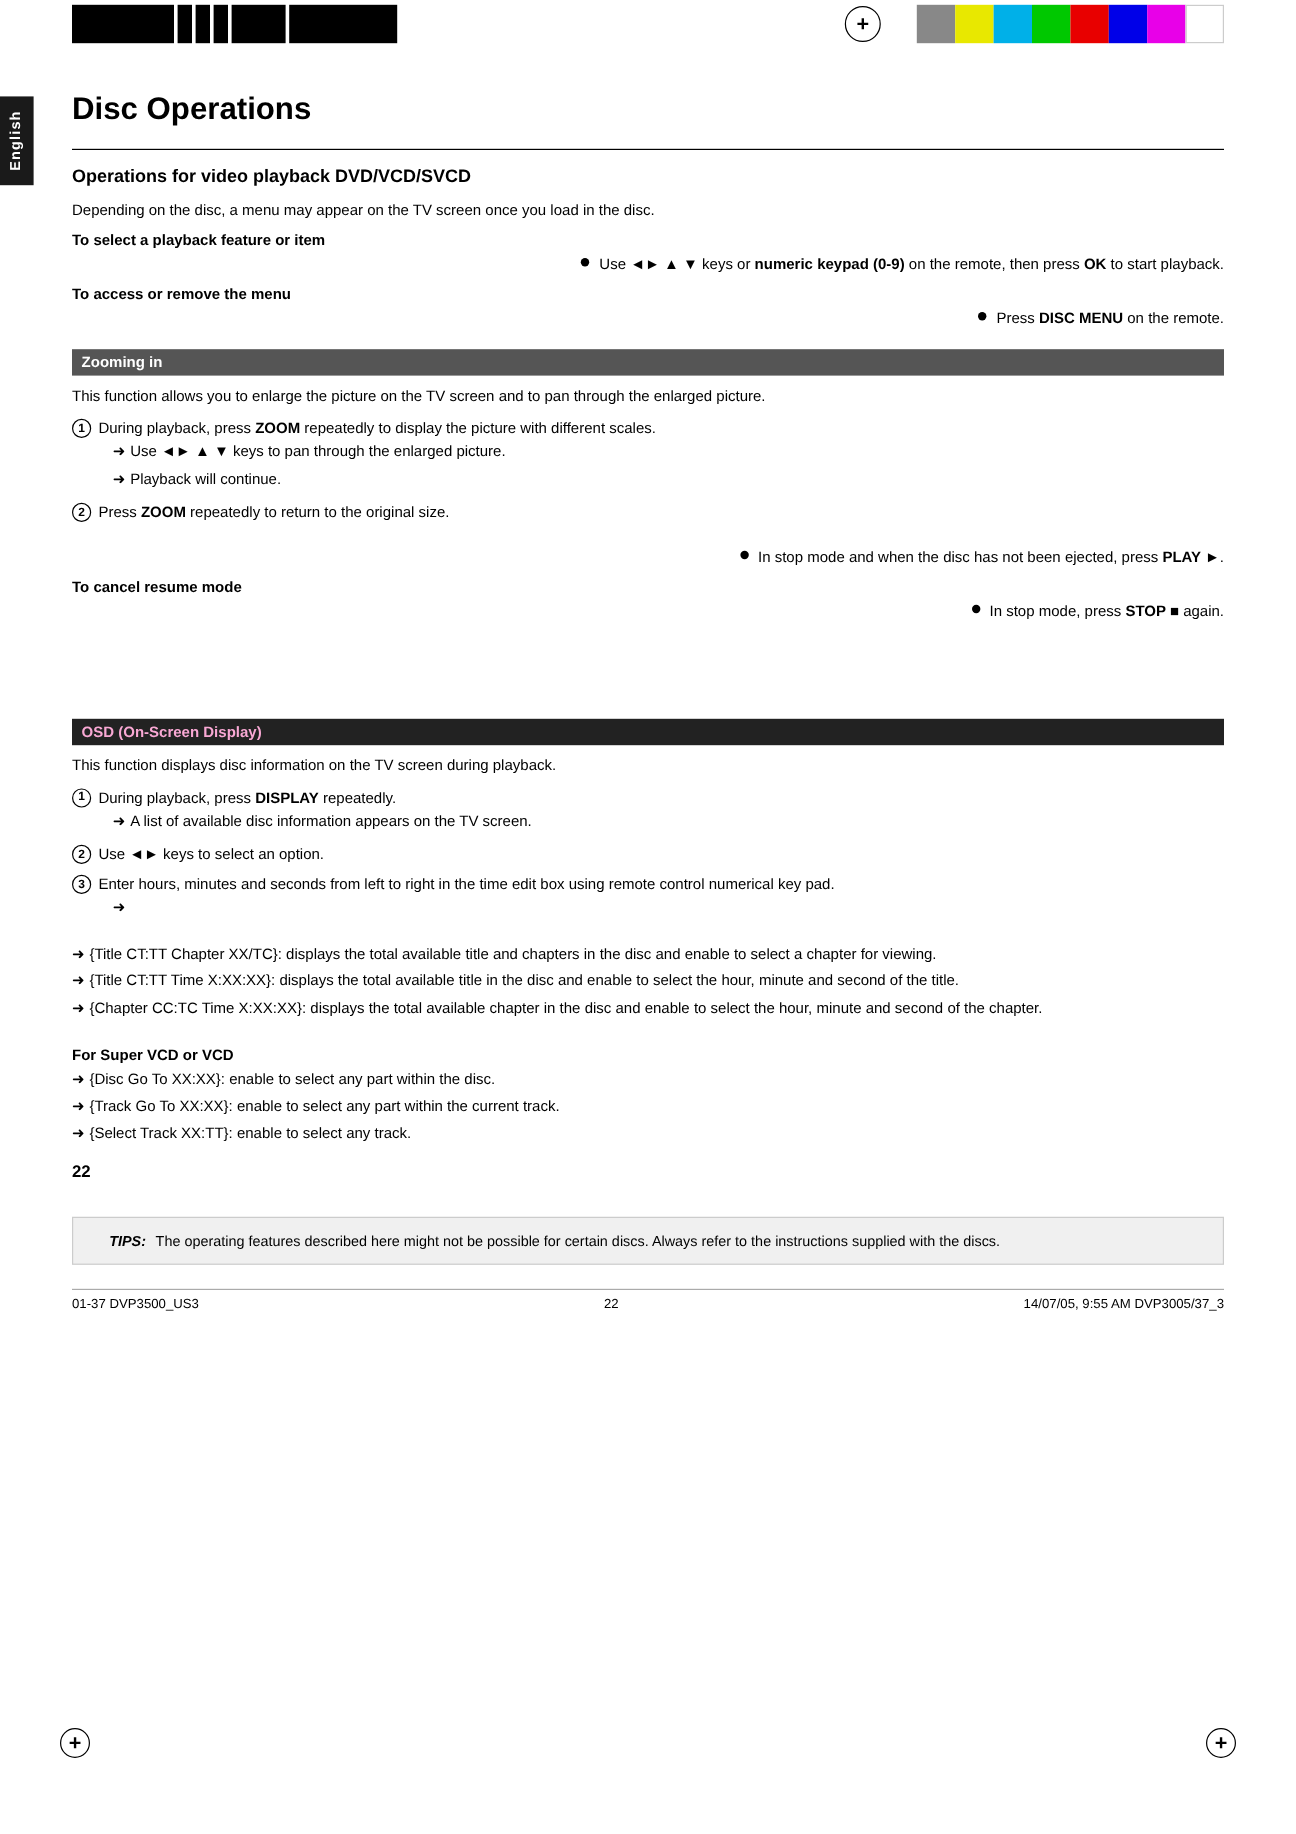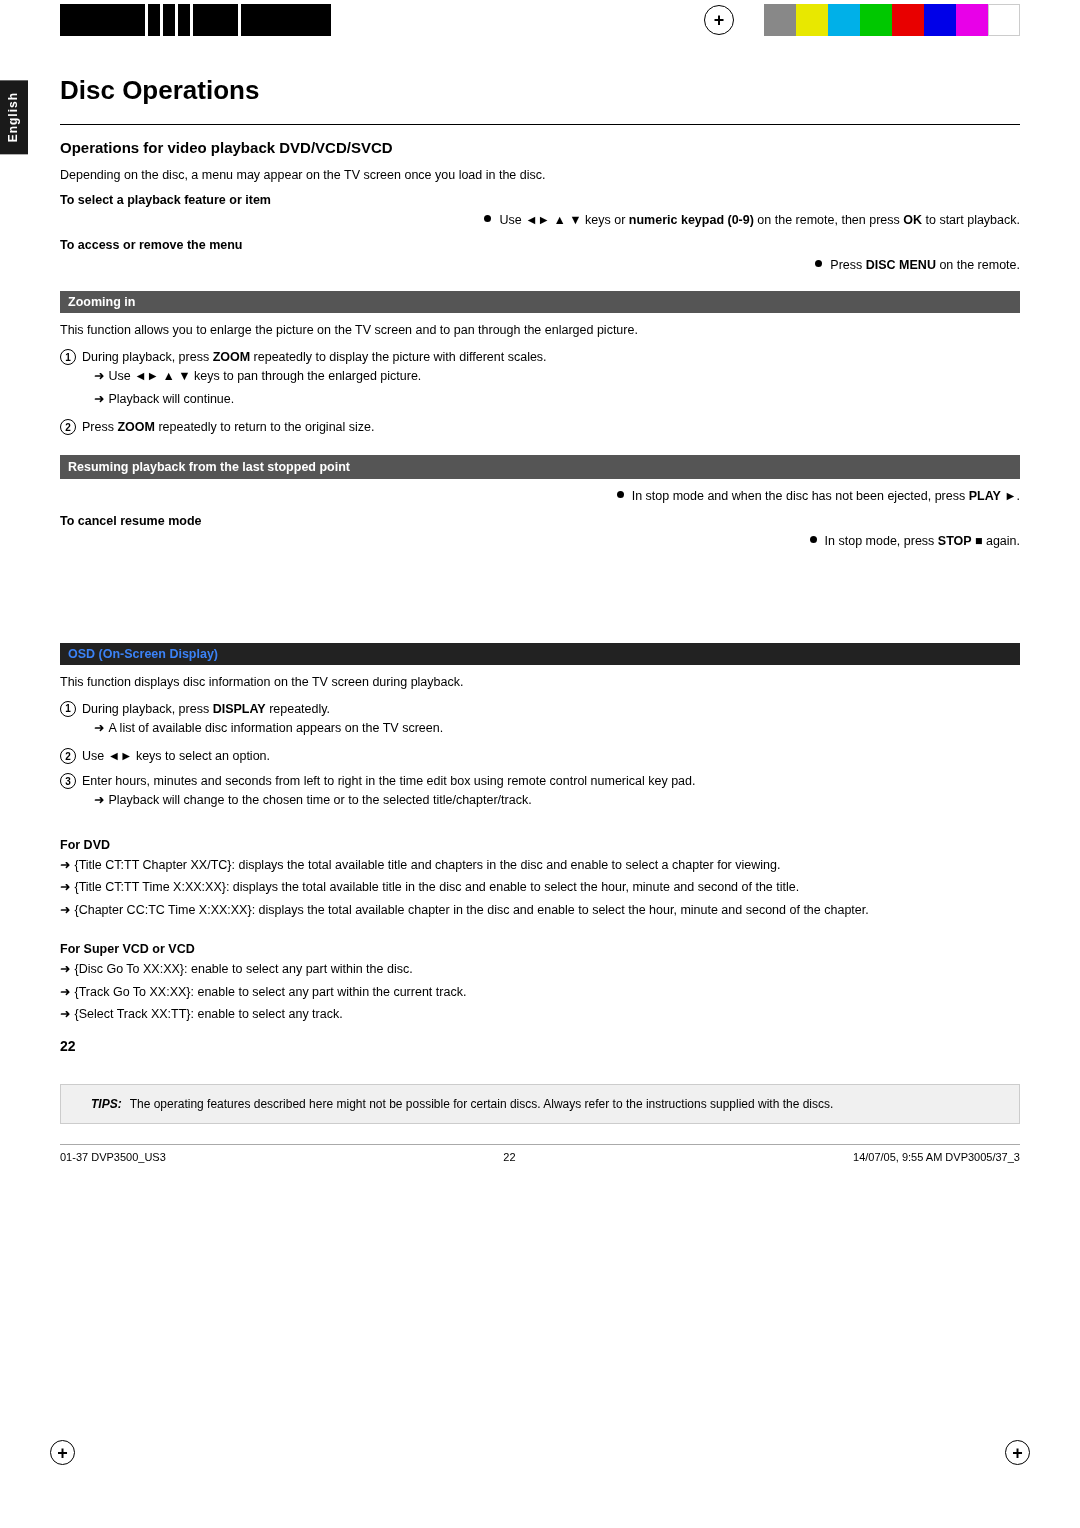--- a/index.html
+++ b/index.html
@@ -83,26 +83,25 @@
       background: #555;
       color: #fff;
       padding: 4px 8px;
       font-size: 12.5px;
       font-weight: bold;
       margin-bottom: 8px;
     }
 
     .subsection-header-dark {
       background: #222;
-      color: #3b82f6;
+      color: #f9a8d4;
       padding: 4px 8px;
       font-size: 12.5px;
       font-weight: bold;
       margin-bottom: 8px;
-      margin-top: 44px;
     }
 
     .body-text {
       font-size: 12.5px;
       line-height: 1.5;
       margin-bottom: 8px;
     }
 
     .sub-heading {
       font-weight: bold;
@@ -333,23 +332,20 @@
         <div class="num-circle">
           <span>2</span>
         </div>
         <div>
           <span>Press <strong>ZOOM</strong> repeatedly to return to the original size.</span>
         </div>
       </div>
 
       <div style="height:12px;"></div>
 
-      <div class="resuming-box">
-        <span>Resuming playback from the last stopped point</span>
-      </div>
 
       <div class="bullet-item">
         <div class="bullet-dot"></div>
         <span>In stop mode and when the disc has not been ejected, press <strong>PLAY ►</strong>.</span>
       </div>
 
       <div class="sub-heading">
         <span>To cancel resume mode</span>
       </div>
 
@@ -392,30 +388,26 @@
       </div>
 
       <div class="numbered-item">
         <div class="num-circle">
           <span>3</span>
         </div>
         <div>
           <span>Enter hours, minutes and seconds from left to right in the time edit box using remote control numerical key pad.</span>
           <div class="arrow-item">
             <span class="arrow-sym">➜</span>
-            <span>Playback will change to the chosen time or to the selected title/chapter/track.</span>
           </div>
         </div>
       </div>
 
       <div style="height:10px;"></div>
 
-      <div class="sub-heading">
-        <span>For DVD</span>
-      </div>
 
       <div class="arrow-item" style="padding-left:0;">
         <span class="arrow-sym">➜</span>
         <span>{Title CT:TT Chapter XX/TC}: displays the total available title and chapters in the disc and enable to select a chapter for viewing.</span>
       </div>
 
       <div class="arrow-item" style="padding-left:0;">
         <span class="arrow-sym">➜</span>
         <span>{Title CT:TT Time X:XX:XX}: displays the total available title in the disc and enable to select the hour, minute and second of the title.</span>
       </div>

